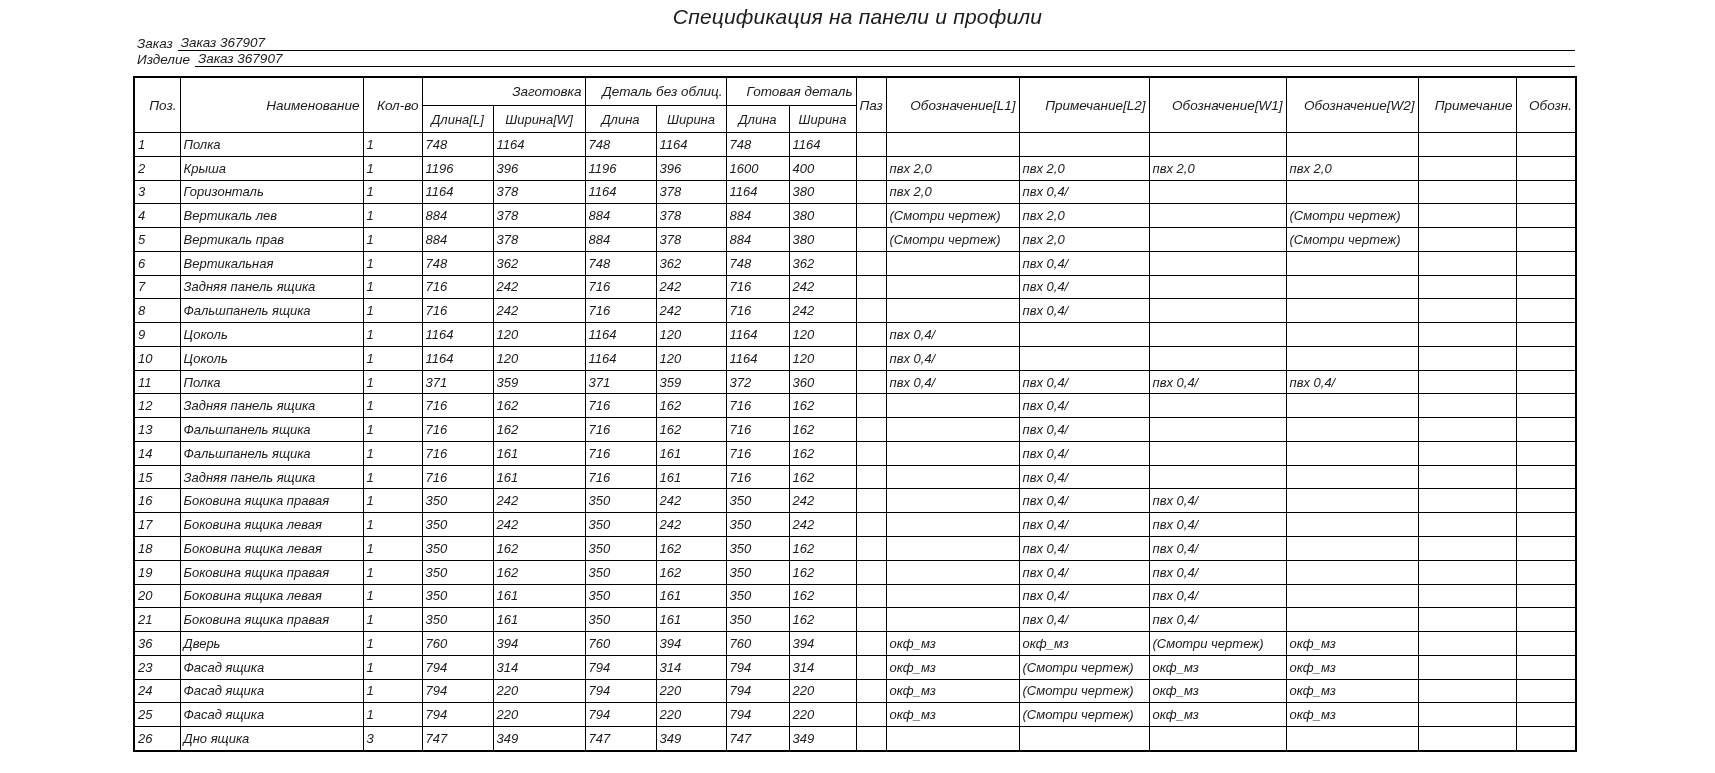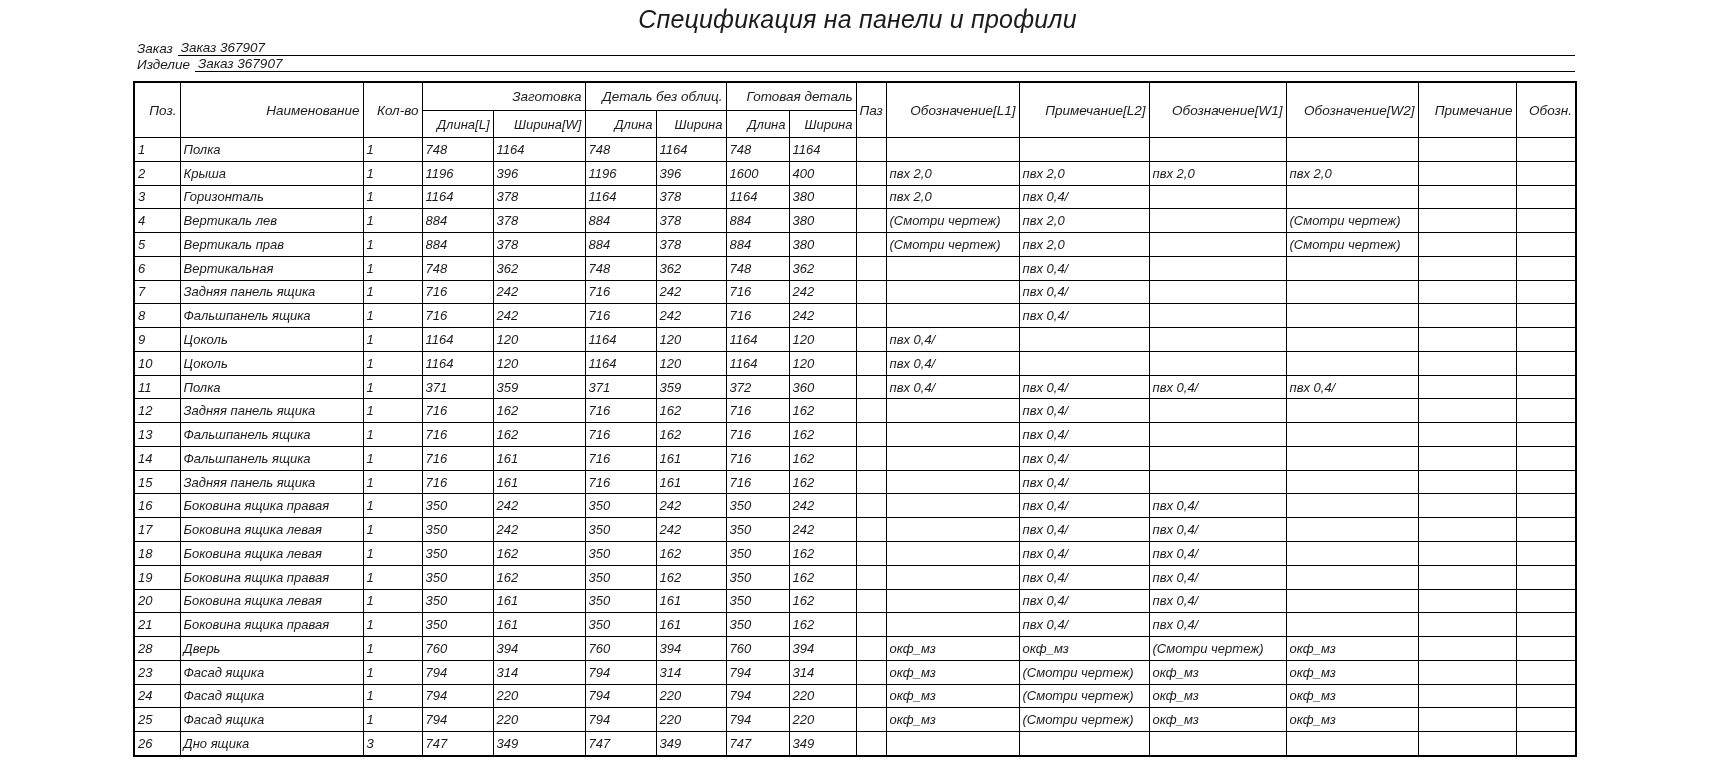--- a/index.html
+++ b/index.html
@@ -6,21 +6,21 @@
   body{
     width:1715px;height:773px;
     font-family:"Liberation Sans",sans-serif;
     font-style:italic;
     color:#1b1b1b;
     overflow:hidden;
   }
   .page{position:relative;width:1715px;height:773px;}
   .title{
     text-align:center;
-    font-size:25px;
+    font-size:21px;
     padding-top:5px;
     letter-spacing:0.2px;
   }
   .fields{
     margin:6px 0 0 137px;
     width:1438px;
     font-style:italic;
   }
   .field-line{
     display:flex;
@@ -48,21 +48,21 @@
     border:1px solid #000;
     padding:0 3px;
     overflow:hidden;
     white-space:nowrap;
     font-weight:normal;
     font-style:italic;
     vertical-align:middle;
   }
   table.spec{border:2px solid #000;}
   thead tr.group-row th{height:27px;text-align:right;font-size:13.5px;}
-  thead tr.sub-row th{height:26px;text-align:right;}
+  thead tr.sub-row th{height:26px;text-align:center;}
   tbody td{height:22.77px;text-align:left;}
 </style>
 </head>
 <body>
 
 <div class="page">
 
   <div class="title">Спецификация на панели и профили</div>
 
   <div class="fields">
@@ -493,21 +493,21 @@
           <td>162</td>
           <td></td>
           <td></td>
           <td>пвх 0,4/</td>
           <td>пвх 0,4/</td>
           <td></td>
           <td></td>
           <td></td>
         </tr>
         <tr>
-          <td>28</td>
+          <td>36</td>
           <td>Дверь</td>
           <td>1</td>
           <td>760</td>
           <td>394</td>
           <td>760</td>
           <td>394</td>
           <td>760</td>
           <td>394</td>
           <td></td>
           <td>окф_мз</td>

